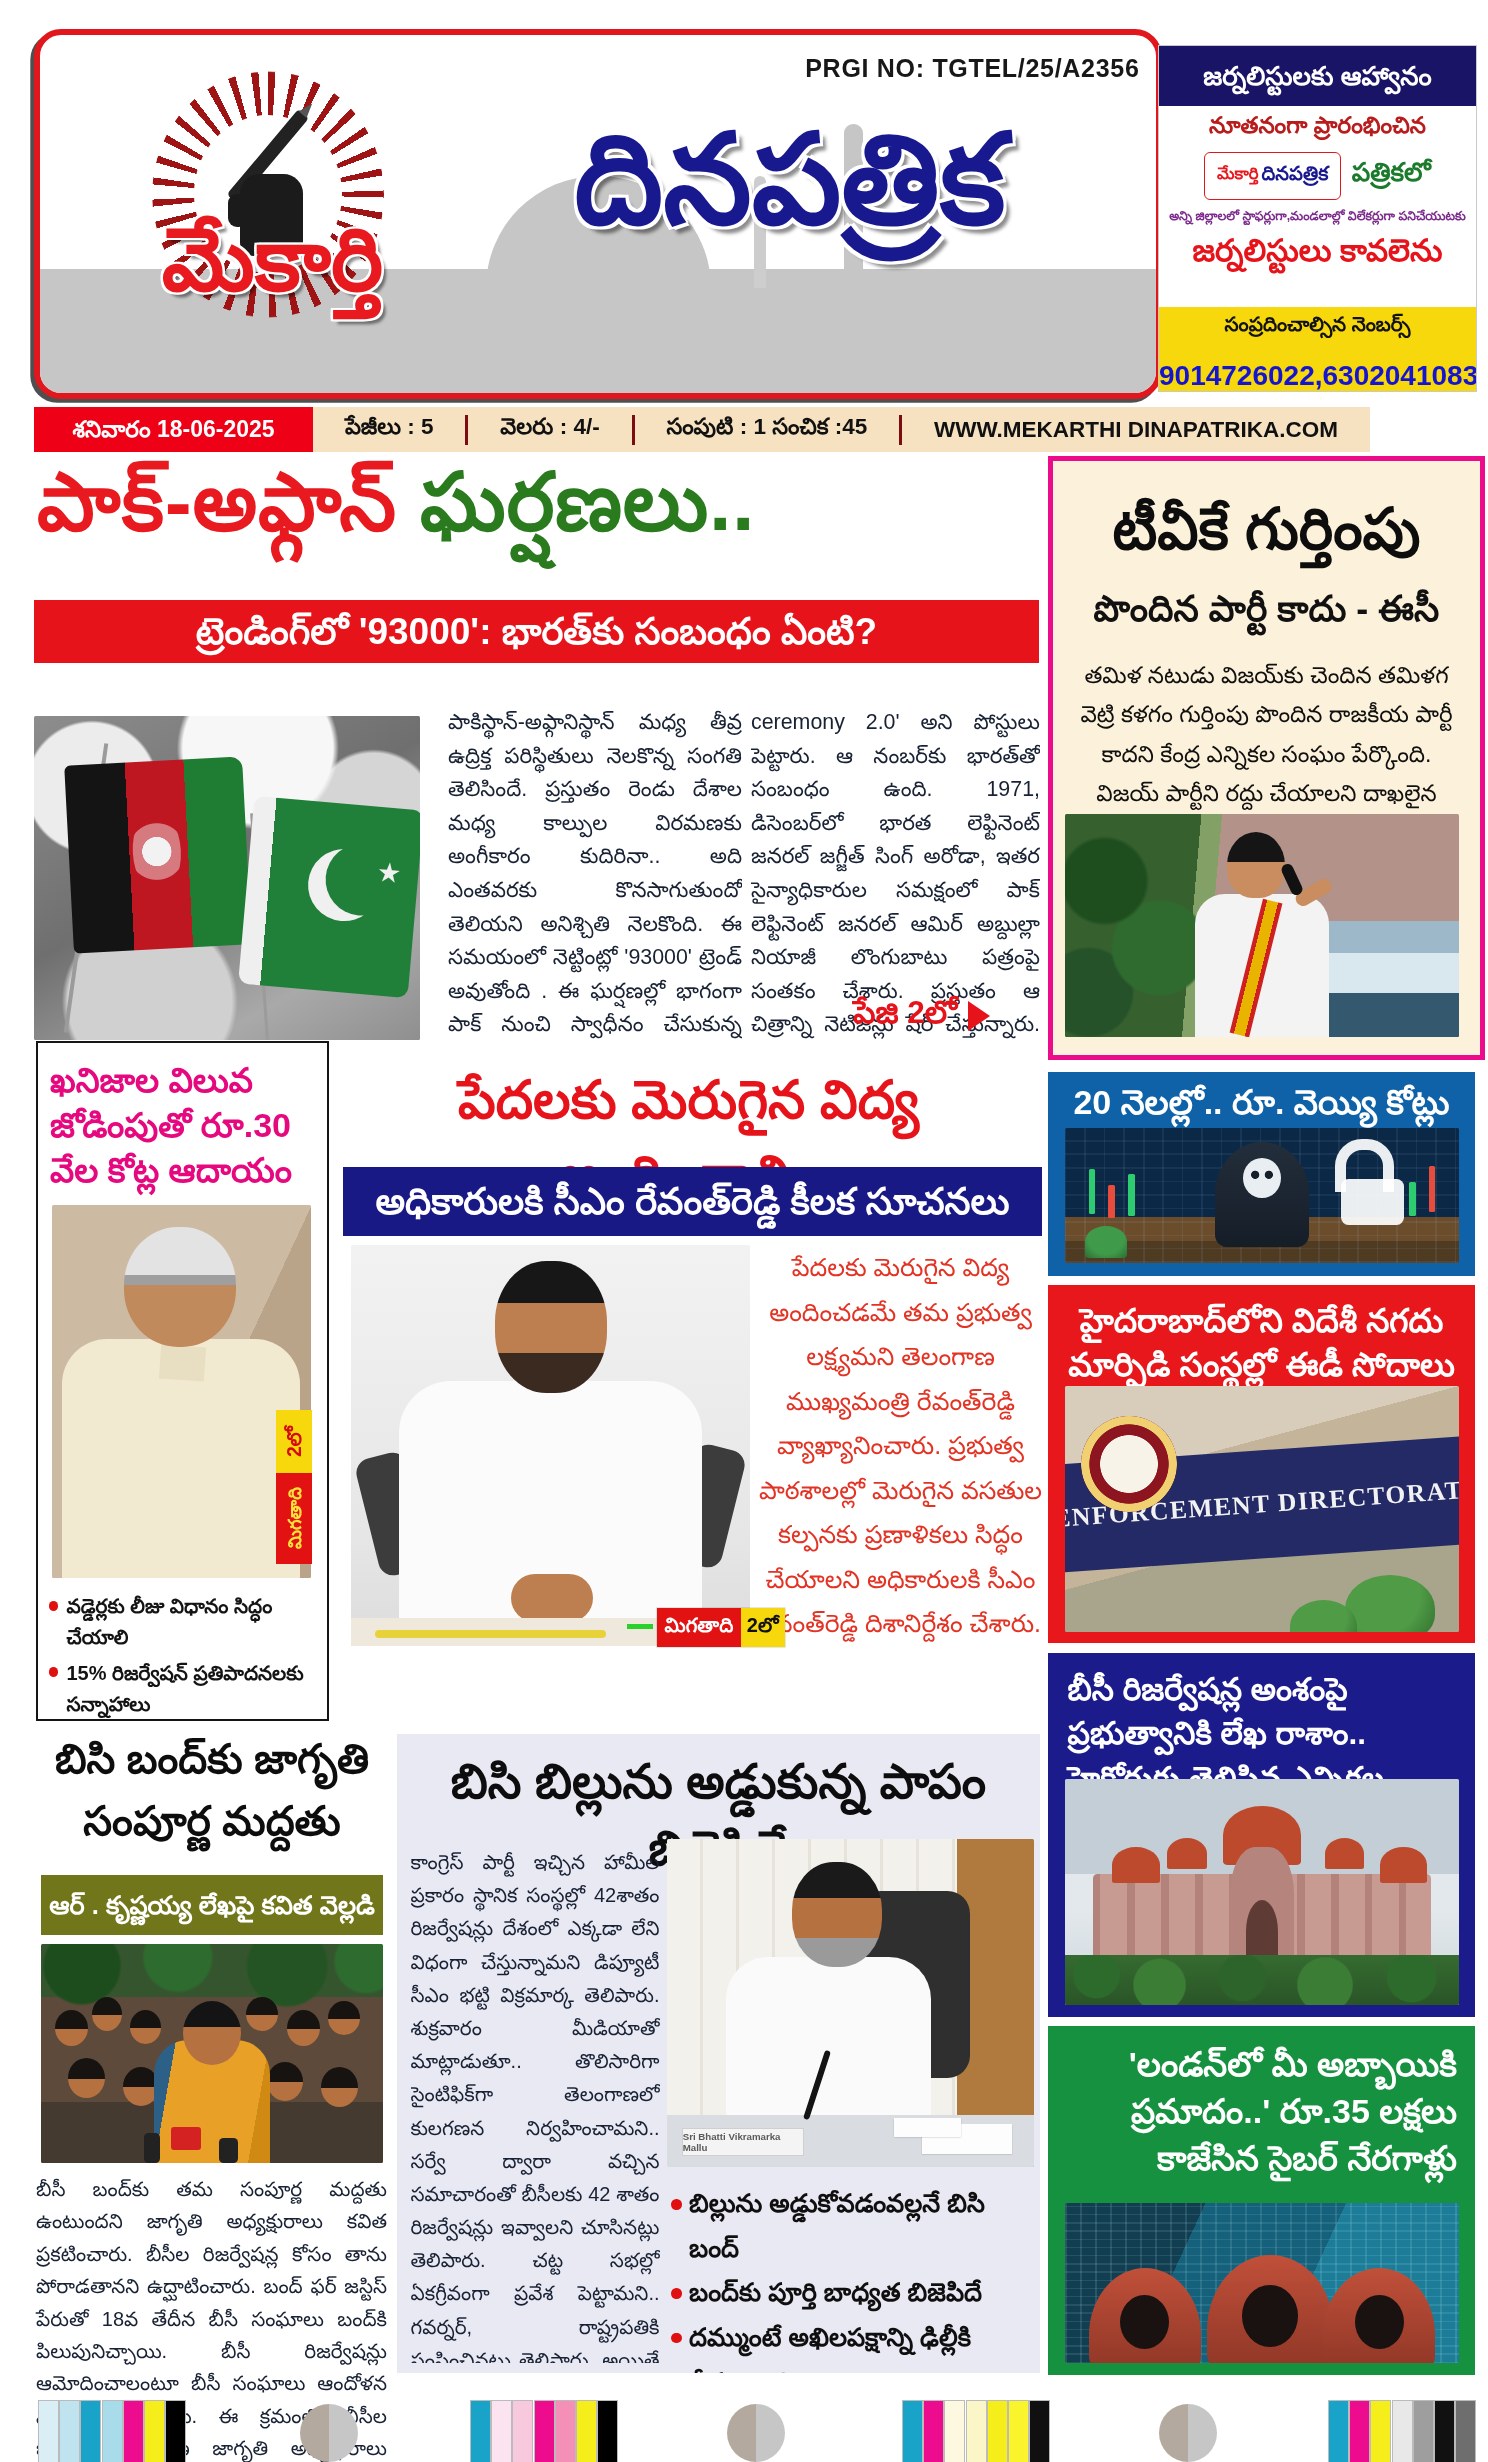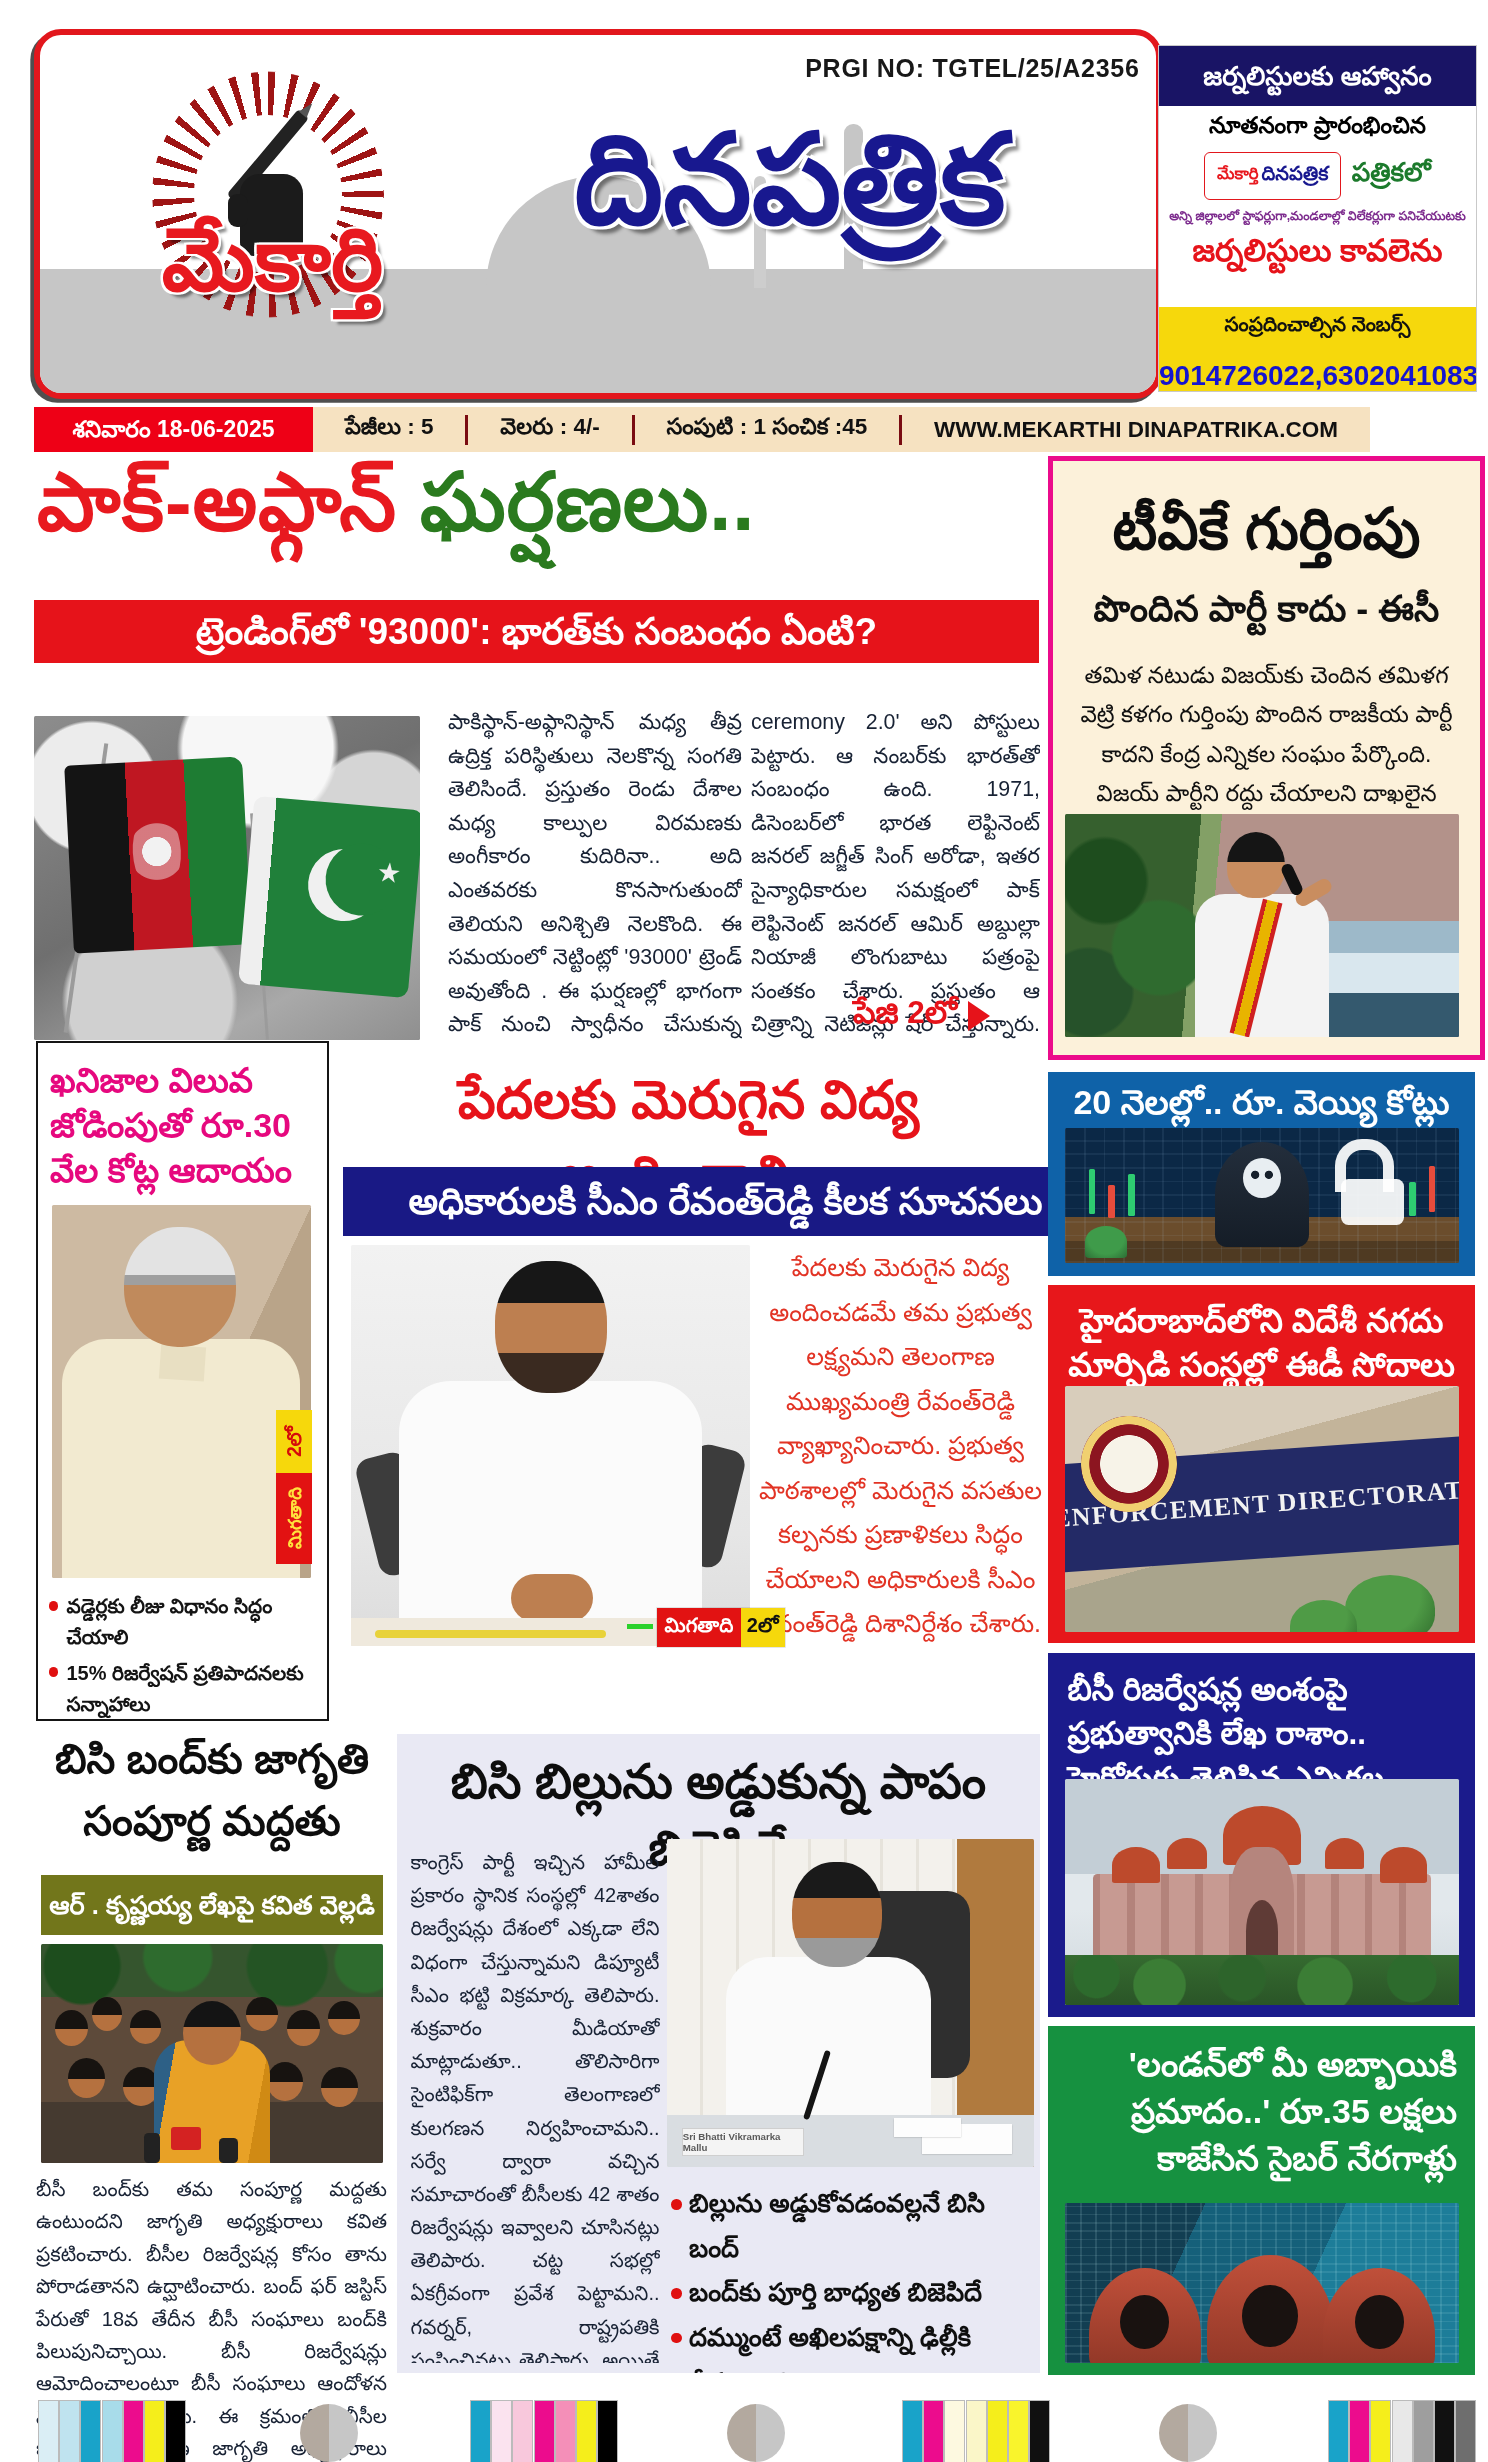--- a/index.html
+++ b/index.html
@@ -30,21 +30,21 @@
   .mast-red{position:absolute;left:7.5px;top:174px;width:450px;text-align:center;
       font-size:88px;font-weight:900;color:#e8191f;
       text-shadow:2.2px 0 #fff,-2.2px 0 #fff,0 2.2px #fff,0 -2.2px #fff,2.2px 2.2px #fff,-2.2px -2.2px #fff,2.2px -2.2px #fff,-2.2px 2.2px #fff,4.5px 5.2px 3px rgba(0,0,0,.45);}
   .mast-blue{position:absolute;left:390px;top:72px;width:720px;text-align:center;
       font-size:126px;font-weight:900;color:#18188f;
       text-shadow:2.2px 0 #fff,-2.2px 0 #fff,0 2.2px #fff,0 -2.2px #fff,3px 3px #fff,-3px -3px #fff,3px -3px #fff,-3px 3px #fff,6px 6.7px 3.7px rgba(0,0,0,.45);}
 
   
   .invite{left:1158px;top:45px;width:317px;height:345px;background:#fff;border:1.5px solid #c9c9c9;overflow:hidden;}
   .inv-head{height:60px;background:#191465;color:#fff;font-weight:bold;font-size:26px;line-height:60px;text-align:center;}
-  .inv-green{margin-top:6px;text-align:center;color:#000000;font-weight:bold;font-size:23px;}
+  .inv-green{margin-top:6px;text-align:center;color:#b91c1c;font-weight:bold;font-size:23px;}
   .inv-row{display:flex;align-items:center;justify-content:center;gap:10.5px;margin-top:7.5px;}
   .inv-logo{width:135px;height:46px;border:1.5px solid #e2171d;border-radius:6px;background:#fff;
             display:flex;align-items:center;justify-content:center;gap:3px;overflow:hidden;}
   .inv-logo .r{color:#e8191f;font-weight:900;font-size:16.5px;}
   .inv-logo .b{color:#18188f;font-weight:900;font-size:19.5px;}
   .inv-row .g2{color:#1c7a2c;font-weight:bold;font-size:26px;}
   .inv-note{margin:9px 7.5px 0;text-align:center;color:#7d2c8e;font-size:12.4px;font-weight:bold;}
   .inv-wanted{margin-top:7.5px;text-align:center;color:#e6131a;font-weight:900;font-size:31px;}
   .inv-yellow{position:absolute;left:0;bottom:0;width:100%;height:84px;background:#f6d80c;text-align:center;}
   .inv-contact{font-size:20px;font-weight:bold;color:#111;padding-top:6px;}
@@ -83,21 +83,21 @@
   .min-bullets li::before{content:"";position:absolute;left:1.5px;top:9.7px;width:9.7px;height:9.7px;border-radius:50%;background:#e01010;}
   .tag-vert{left:276px;top:1410px;width:36px;height:154px;display:flex;flex-direction:column;z-index:5;}
   .tag-vert .yv{height:63px;background:#f6d80c;color:#d50b0b;display:flex;align-items:center;justify-content:center;
      writing-mode:vertical-rl;transform:rotate(180deg);font-weight:900;font-size:19.5px;}
   .tag-vert .rv{flex:1;background:#e21212;color:#ffe23d;display:flex;align-items:center;justify-content:center;
      writing-mode:vertical-rl;transform:rotate(180deg);font-weight:900;font-size:18px;}
 
   
   .edu-head{left:334px;top:1069px;width:709px;text-align:center;color:#e6131a;font-weight:900;font-size:53px;}
   .edu-banner{left:343px;top:1167px;width:699px;height:69px;background:#191985;color:#fff;font-weight:800;
-              font-size:37px;text-align:center;line-height:69px;padding-left:33px;}
+              font-size:37px;text-align:center;line-height:69px;}
   .edu-body{left:756px;top:1245px;width:289px;height:403px;color:#e23324;font-size:25px;line-height:1.78;
             text-align:center;overflow:hidden;}
   .tag-h{left:657px;top:1608px;height:39px;display:flex;z-index:5;box-shadow:0 0 0 0.7px rgba(0,0,0,.15);}
   .tag-h .rh{background:#e21212;color:#fff;font-weight:900;font-size:20px;display:flex;align-items:center;padding:0 7.5px;}
   .tag-h .yh{background:#f6d80c;color:#111;font-weight:900;font-size:20px;display:flex;align-items:center;padding:0 6px;}
   .green-dash{left:627px;top:1624px;width:25.5px;height:4.5px;background:#2bd12b;}
 
   
   .sbox{position:absolute;left:1048px;width:427px;overflow:hidden;}
   .sbox .stitle{color:#fff;font-weight:800;text-align:center;}

